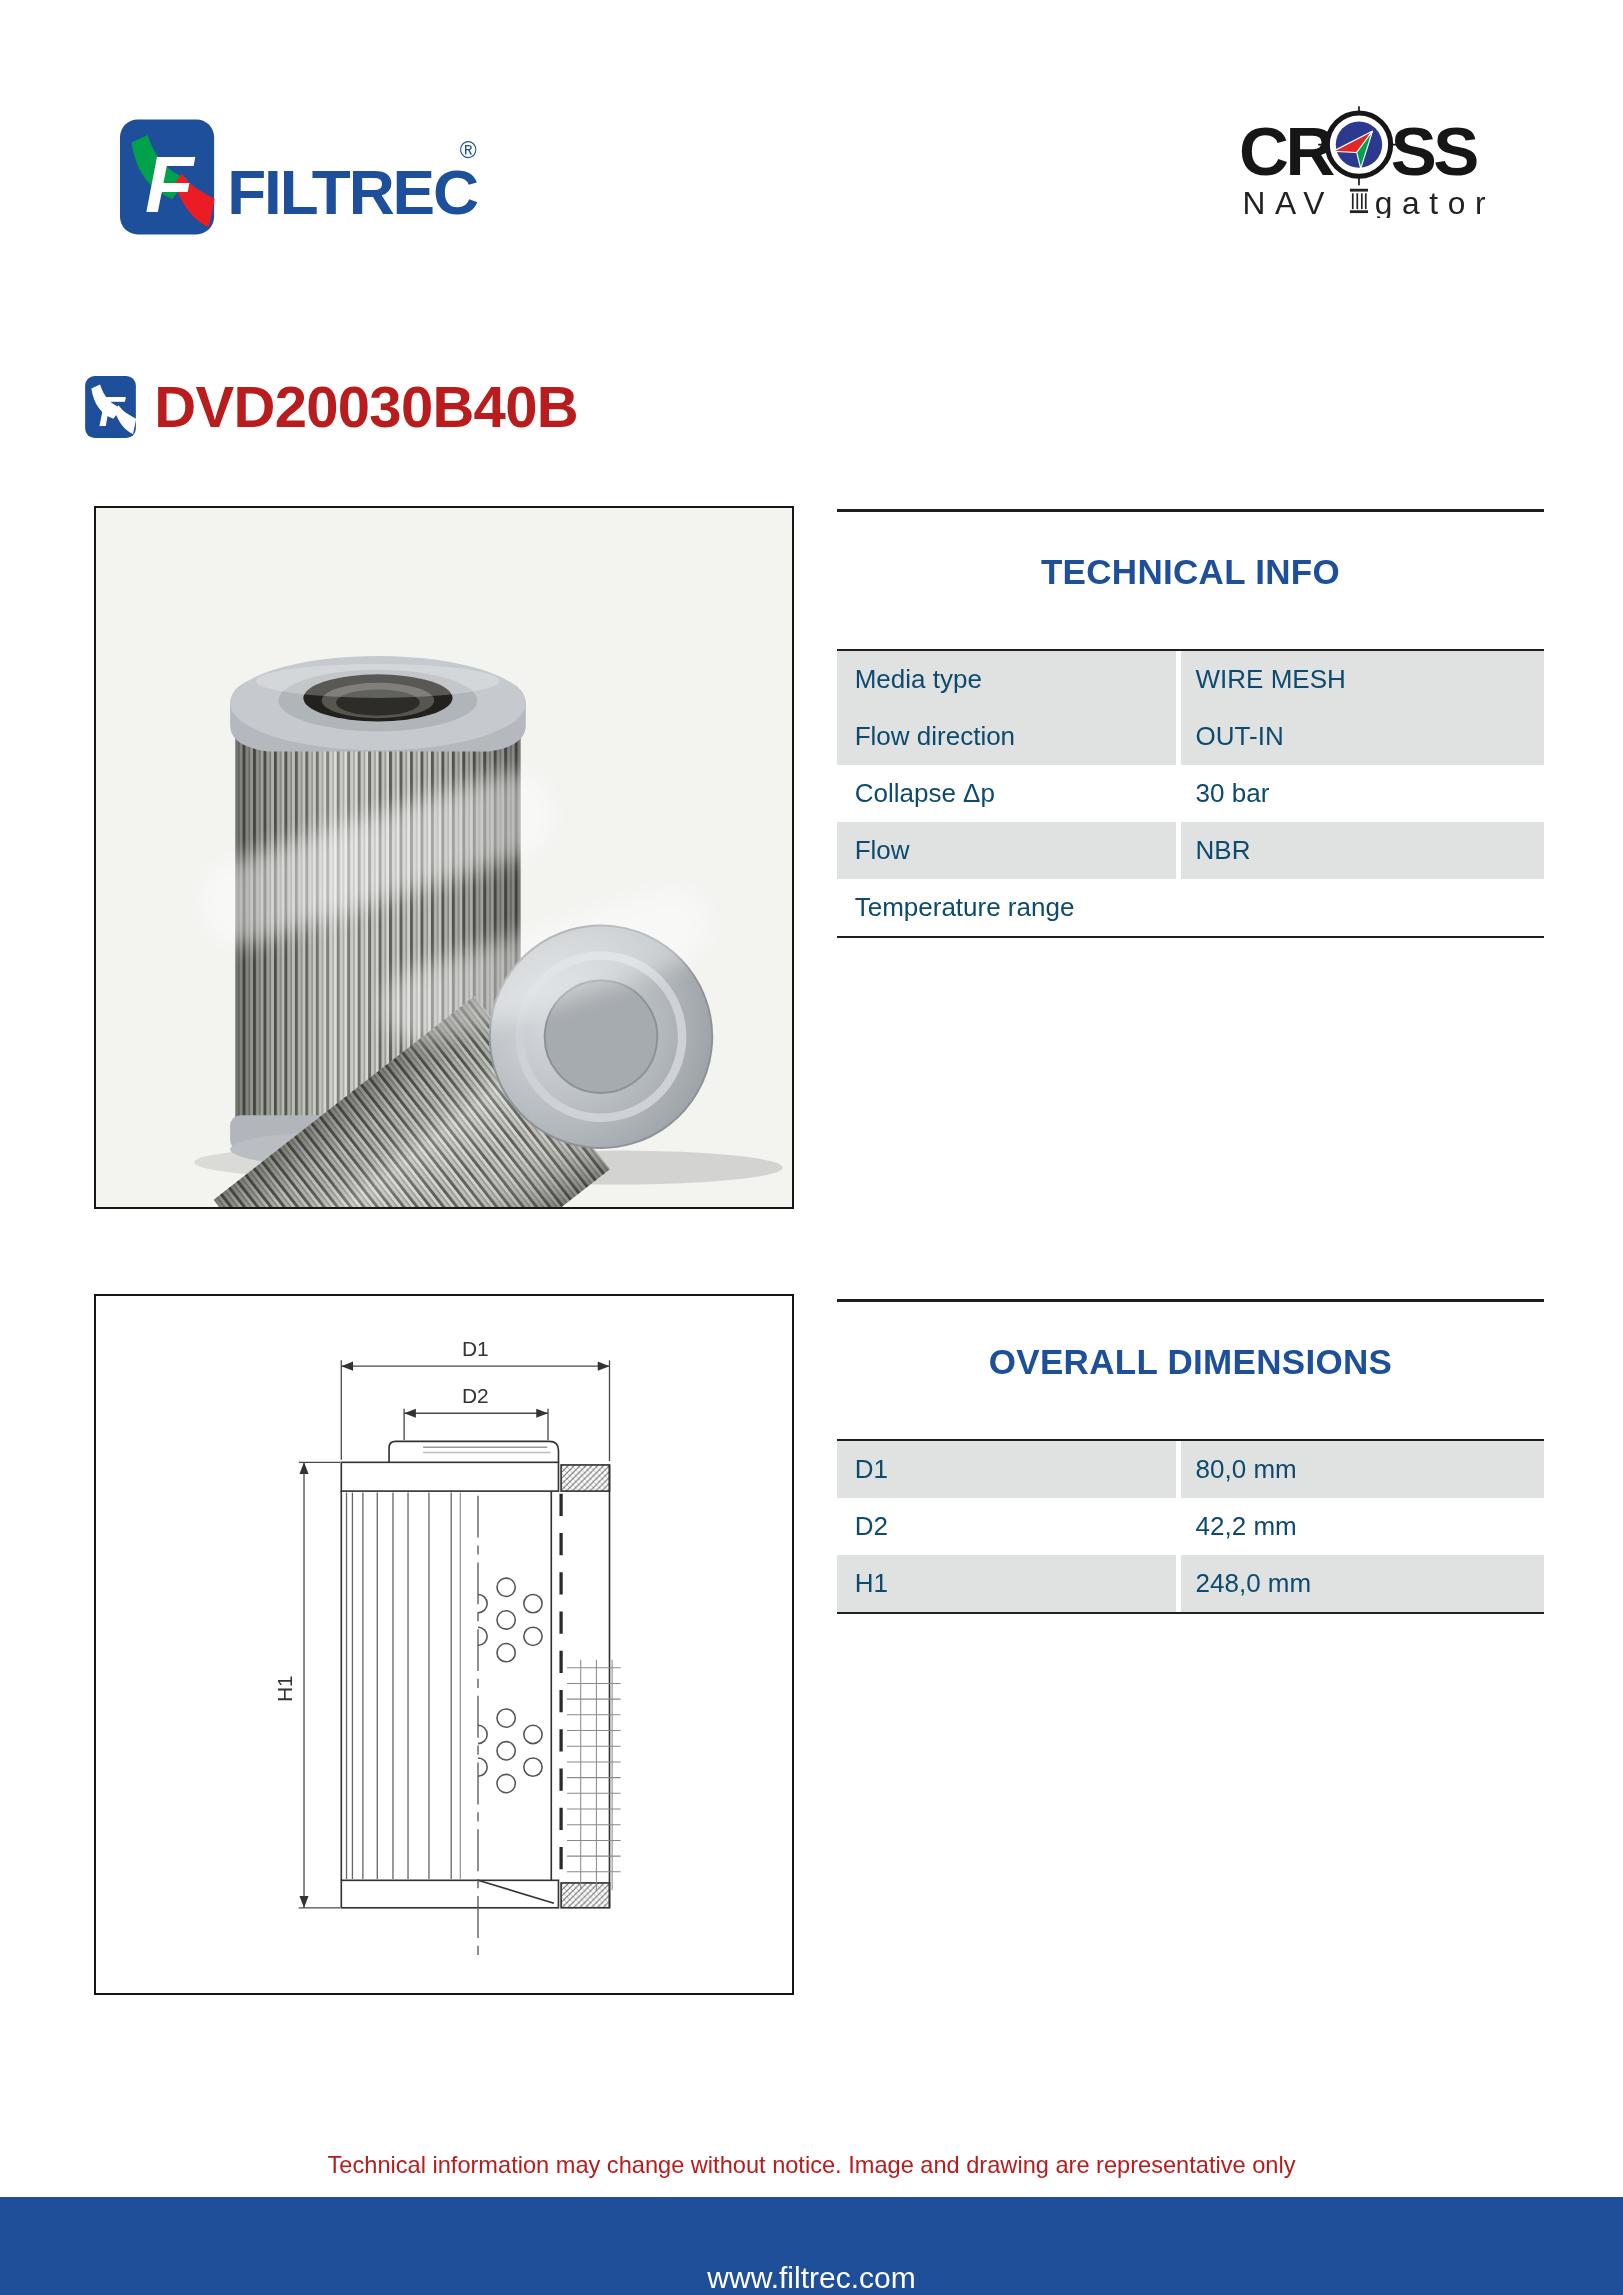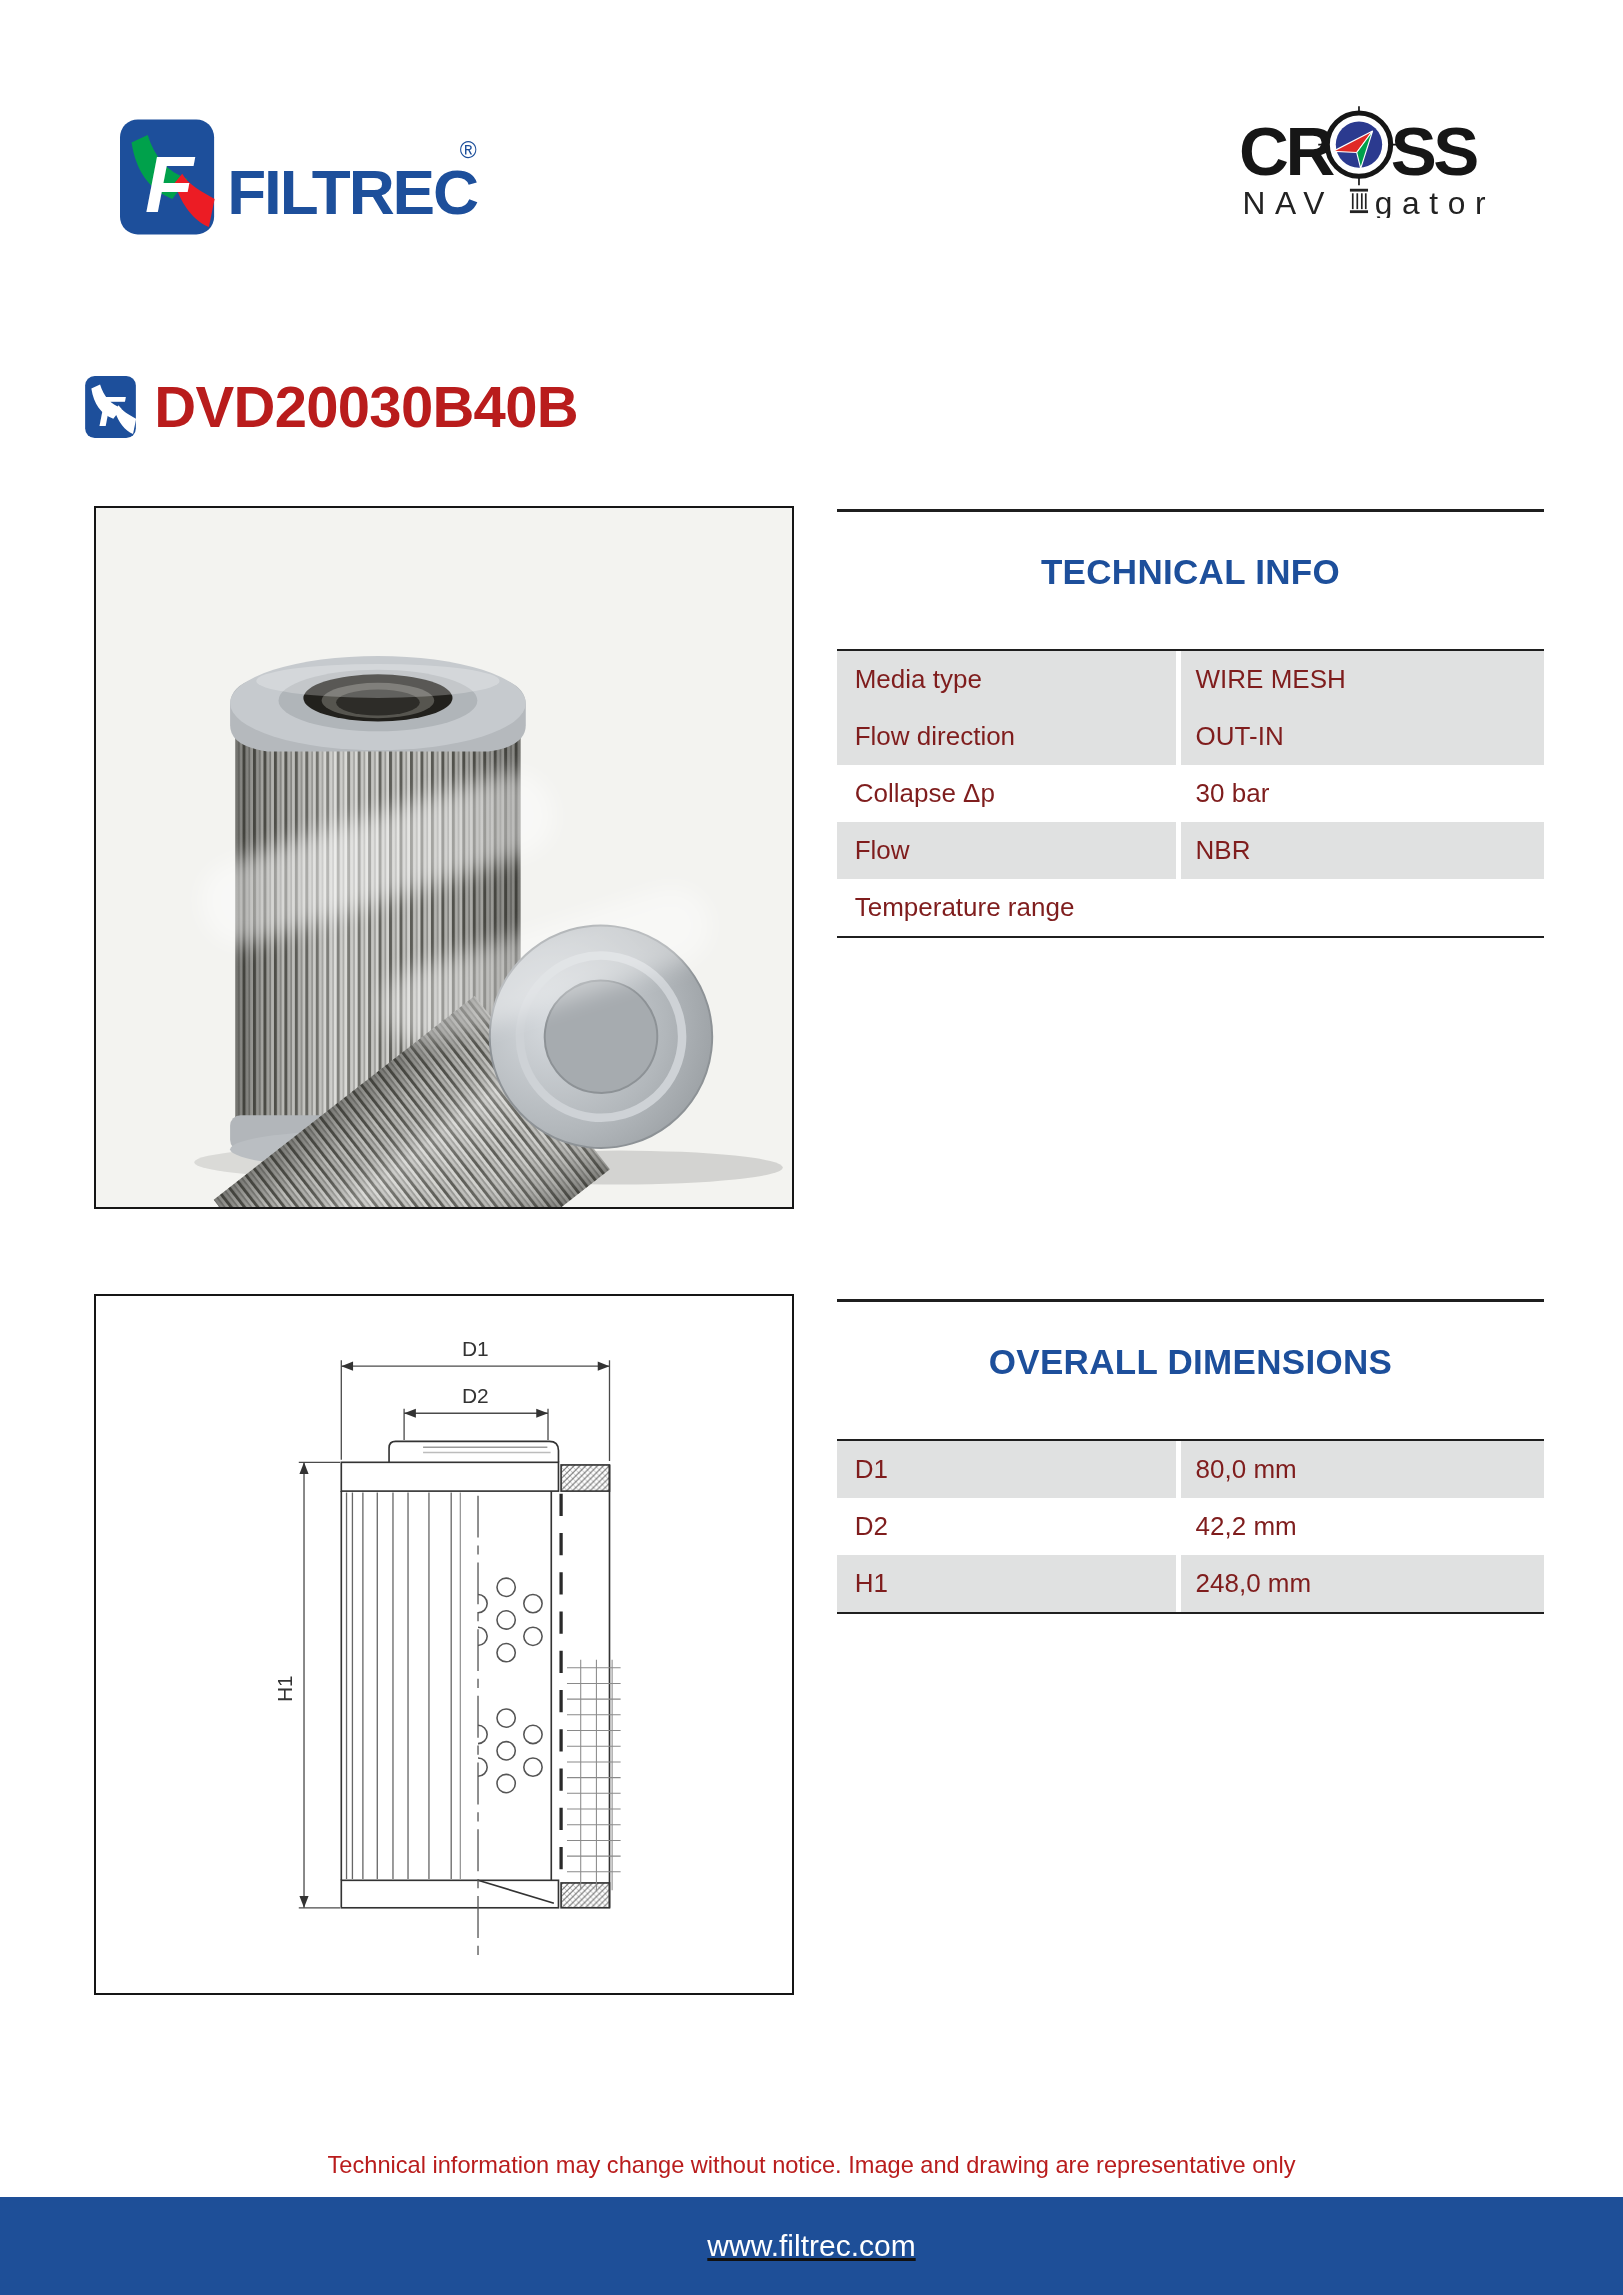--- a/index.html
+++ b/index.html
@@ -34,31 +34,31 @@
     margin:41px 0 0;text-align:center;font-size:35px;line-height:38px;
     font-weight:bold;color:#1d4f9b;letter-spacing:0.3px;
   }
   #tech-info{top:509px;}
   #dims{top:1299px;}
   .dtable{
     position:absolute;top:140px;left:0;right:0;
     border-top:2.6px solid #1f1f1f;border-bottom:2.6px solid #1f1f1f;
   }
   .row{display:flex;height:57px;}
-  .cell{display:flex;align-items:center;font-size:26px;color:#7f1d1d;box-sizing:border-box;background:#ffffff;}
+  .cell{display:flex;align-items:center;font-size:26px;color:#0c4a6e;box-sizing:border-box;background:#ffffff;}
   .c1{width:339px;padding-left:17.7px;}
   .gapcol{width:5.2px;background:#ffffff;flex:0 0 auto;}
   .c2{flex:1;padding-left:14.4px;}
   .row.gray .cell{background:#e0e1e1;}
 
   
   #disclaimer{left:0;top:2152px;width:1623px;text-align:center;font-size:23.6px;color:#b91c1c;}
   #footer-bar{
     left:0;top:2197px;width:1623px;height:98px;background:#1e4f98;
-    display:flex;align-items:center;justify-content:center;text-decoration:underline;
+    display:flex;align-items:flex-end;justify-content:center;
   }
   #footer-url{color:#ffffff;font-size:30px;text-decoration:none;}
 </style>
 </head>
 <body>
 
 <div class="abs" id="filtrec-logo">
   <svg viewBox="0 0 700 250">
     <g>
       <rect x="0" y="18" width="180" height="220" rx="34" fill="#1d4f9b"></rect>

